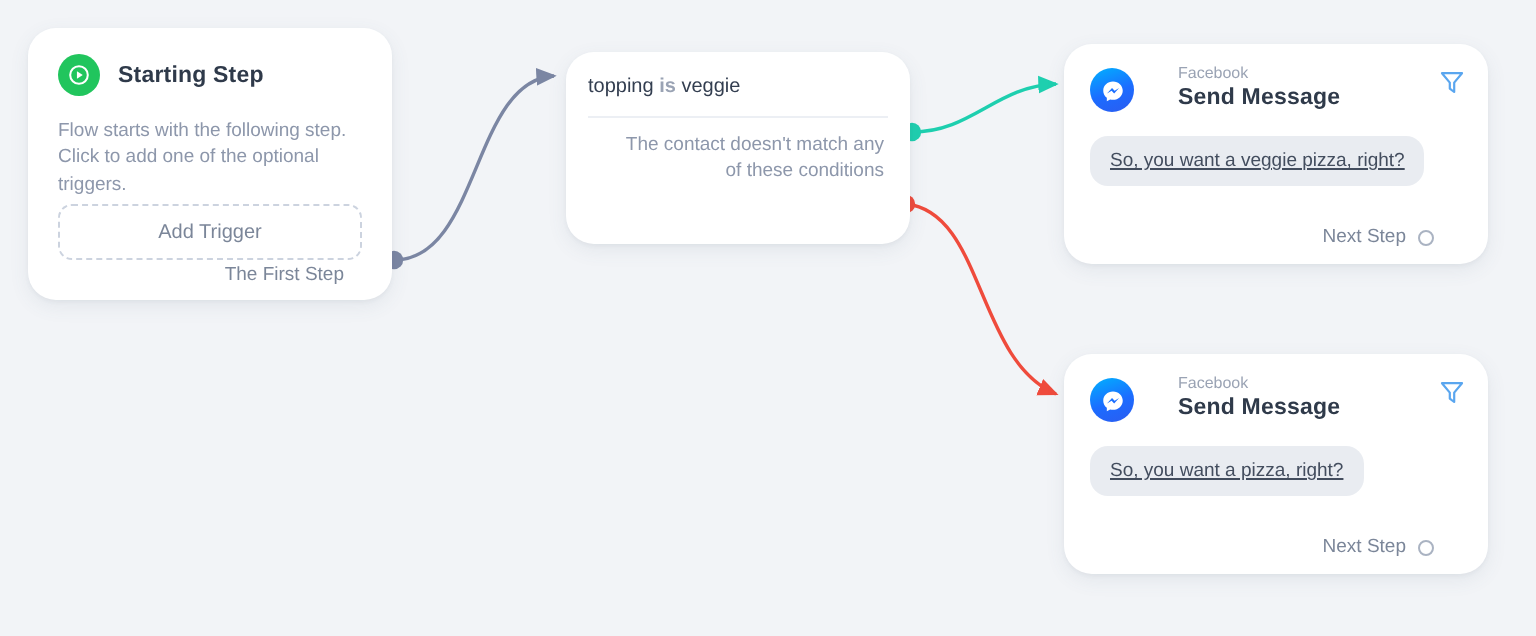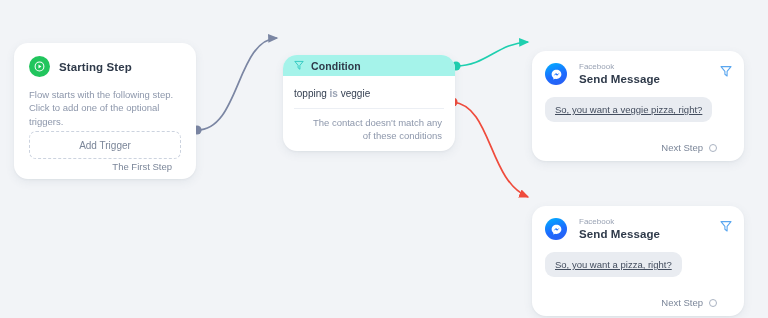--- a/index.html
+++ b/index.html
@@ -30,21 +30,20 @@
     pointer-events: none;
   }
 
   
   .card {
     position: absolute;
     background: #ffffff;
     border-radius: 14px;
     box-shadow: 0 3px 10px rgba(80, 95, 125, 0.09), 0 1px 2px rgba(80, 95, 125, 0.06);
     box-sizing: border-box;
-    margin-top: 29px;
   }
 
   
   #starting-step {
     left: 14px;
     top: 14px;
     width: 182px;
     height: 136px;
     padding: 13px 15px 0 15px;
   }
@@ -153,22 +152,22 @@
   .msg-card {
     width: 212px;
     height: 110px;
     padding: 11px 14px 0 13px;
   }
   #msg-card-1 { left: 532px; top: 22px; }
   #msg-card-2 { left: 532px; top: 177px; }
 
   .msg-head {
     display: flex;
-    align-items: flex-end;
-    gap: 12px;
+    align-items: center;
+    gap: 22px;
   }
   .fb-badge {
     width: 22px;
     height: 22px;
     border-radius: 50%;
     background: linear-gradient(160deg, #00b2ff 0%, #1c6cff 55%, #2b5cf0 100%);
     display: flex;
     align-items: center;
     justify-content: center;
     flex: 0 0 auto;
@@ -270,28 +269,20 @@
       <div>Flow starts with the following step.</div>
       <div>Click to add one of the optional triggers.</div>
     </div>
     <div class="add-trigger">
       <span>Add Trigger</span>
     </div>
     <div class="first-step-label">The First Step</div>
   </div>
 
   <div class="card" id="condition-card">
-    <div class="cond-head">
-      <span>
-        <svg width="10" height="11" viewBox="0 0 12 13">
-          <path d="M1 1.6 H11 L7.1 6.3 V11 L4.9 9.3 V6.3 z" fill="none" stroke="#2ec8c0" stroke-width="1.1" stroke-linejoin="round"></path>
-        </svg>
-      </span>
-      <span class="cond-title">Condition</span>
-    </div>
     <div class="cond-body">
       <div class="cond-expr">
         <span class="tok-strong">topping</span>
         <span class="tok-op">is</span>
         <span class="tok-strong">veggie</span>
       </div>
       <div class="cond-divider"></div>
       <div class="cond-fallback">
         <div>The contact doesn't match any</div>
         <div>of these conditions</div>

